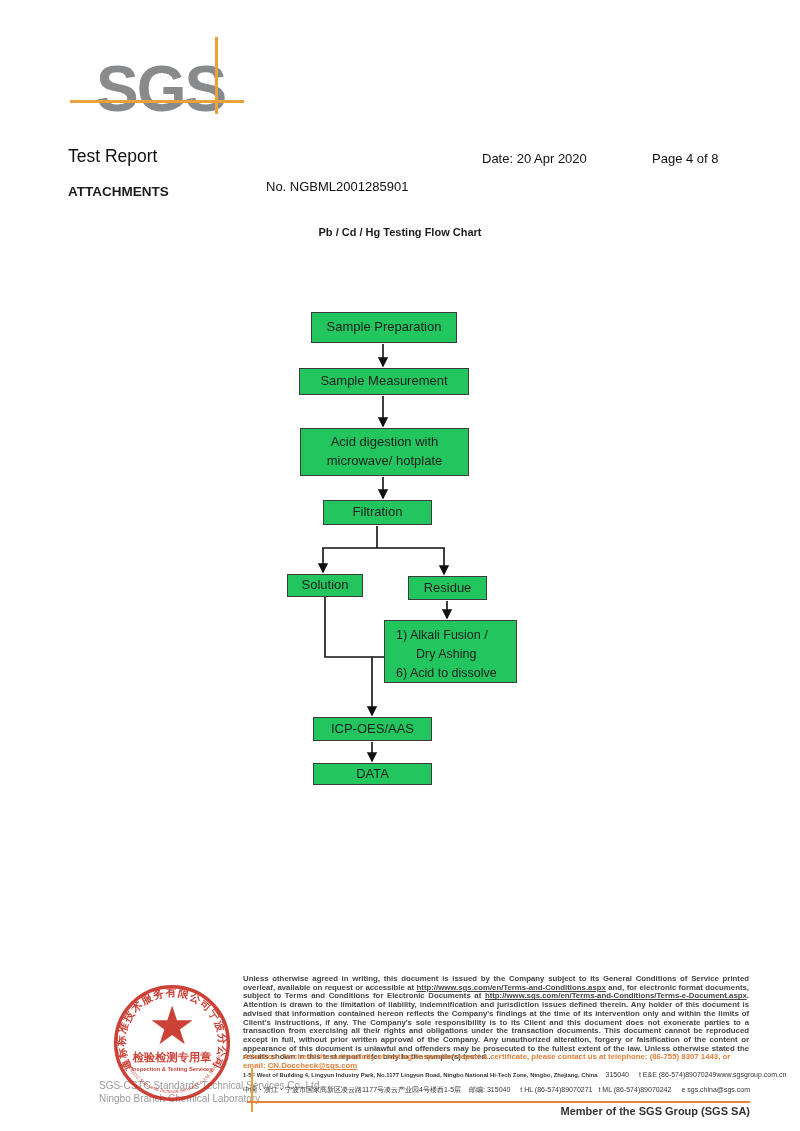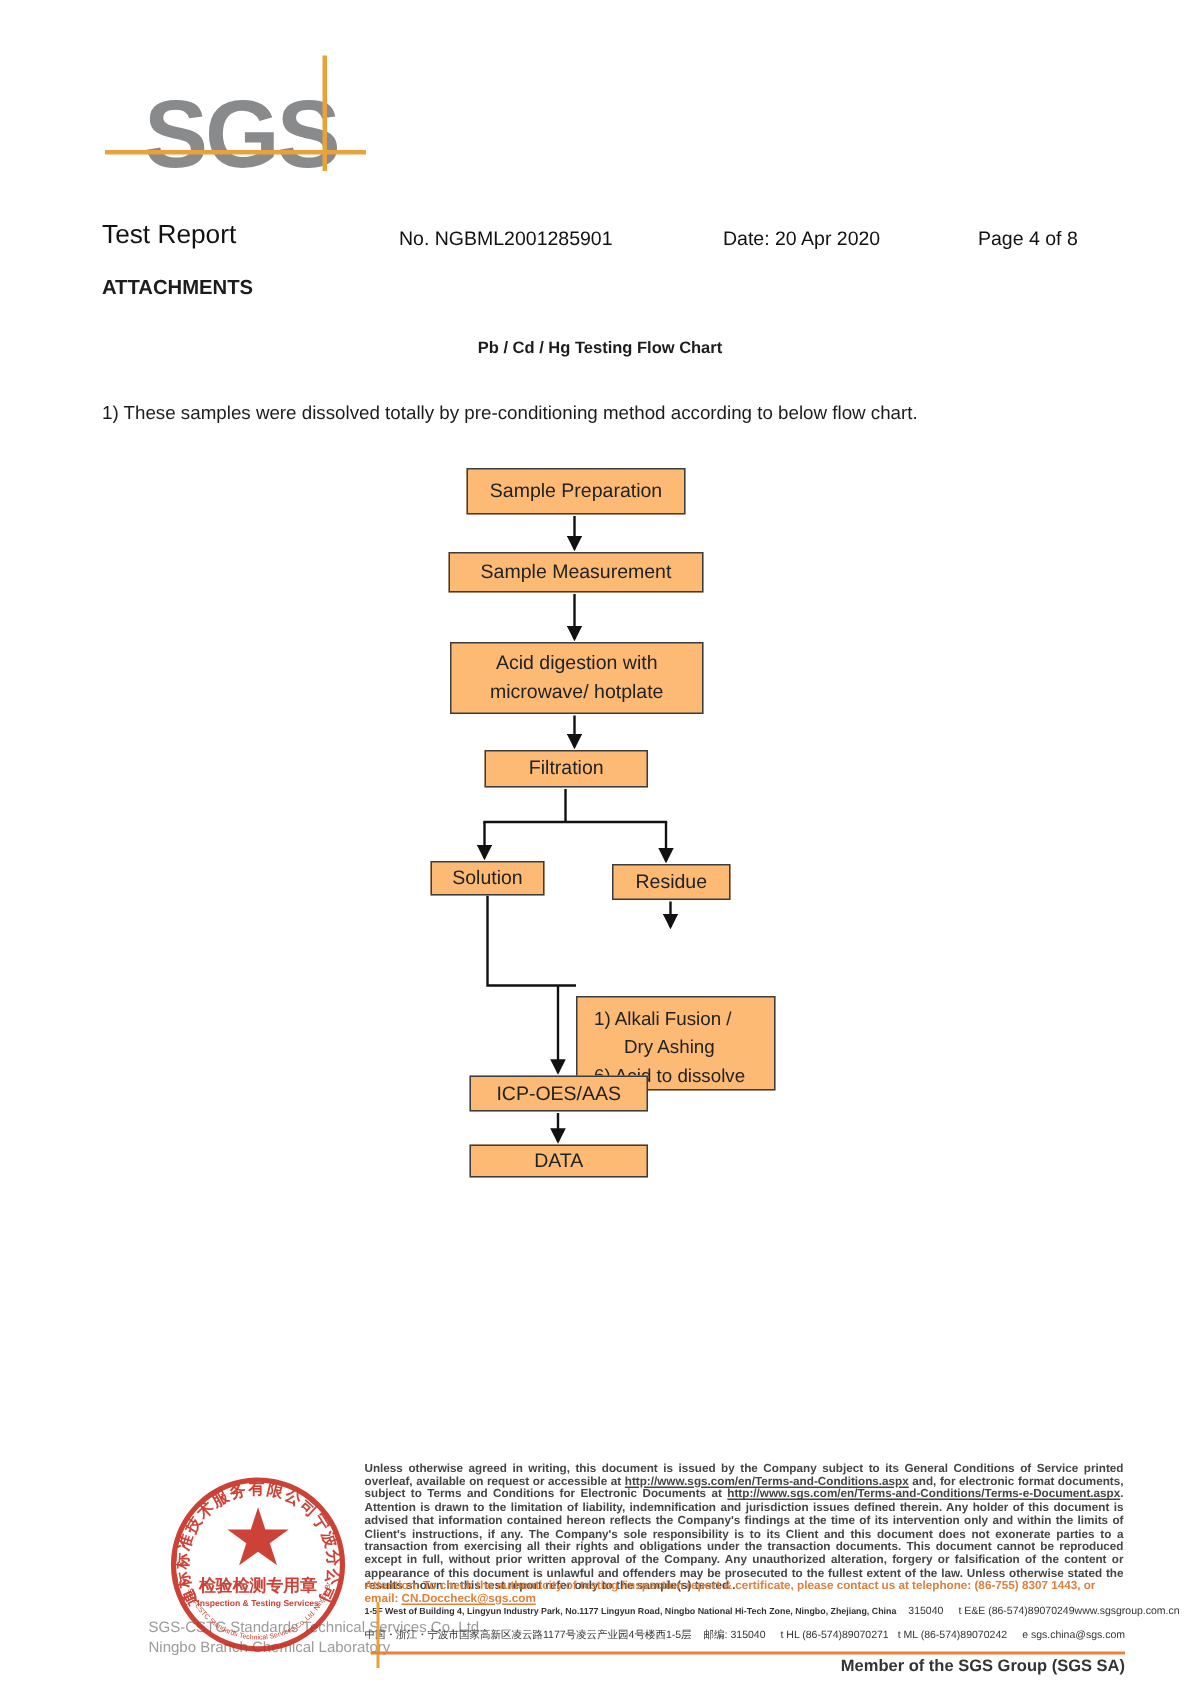--- a/index.html
+++ b/index.html
@@ -12,44 +12,44 @@
 
   
   .logo-text { left:96px; top:36px; font-size:64px; font-weight:700; letter-spacing:-2px;
     color:#898a8c; line-height:1;margin-top:21px; }
   .logo-hline { left:70px; top:100px; width:174px; height:3px; background:#e9a13b; }
   .logo-vline { left:215px; top:37px; width:3px; height:77px; background:#e9a13b; }
 
   
   .report-title { left:68px; top:146px; font-size:17.5px; color:#111; }
   .hdr { top:151px; font-size:13px; color:#111; }
-  .report-no { left:266px; }
+  .report-no { left:266px;margin-top:28px; }
   .report-date { left:482px; }
   .report-page { left:652px;text-align:center; }
   .attachments { left:68px; top:184px; font-size:13.5px; font-weight:700; }
 
   .chart-title { left:0; top:226px; width:800px; text-align:center; font-size:11px; font-weight:700; }
   .intro { left:68px; top:268px; font-size:12.5px; }
 
   
   .fc-svg { left:0; top:0; width:800px; height:1131px; pointer-events:none; }
   .node {
-    position:absolute; border:1.6px solid #3c3c3c; background:#fdba74;
+    position:absolute; border:1.6px solid #3c3c3c; background:#22c55e;
     display:flex; align-items:center; justify-content:center;
     font-size:13px; color:#222; text-align:center; line-height:1.45;
   }
   .n-prep  { left:311px; top:312px; width:146px; height:31px; }
   .n-meas  { left:299px; top:368px; width:170px; height:27px; }
   .n-acid  { left:300px; top:428px; width:169px; height:48px; flex-direction:column; }
   .n-filt  { left:323px; top:500px; width:109px; height:25px; }
   .n-sol   { left:287px; top:574px; width:76px;  height:23px; }
   .n-res   { left:408px; top:576px; width:79px;  height:24px; }
   .n-alk   { left:384px; top:620px; width:133px; height:63px; align-items:flex-start;
              justify-content:flex-start; flex-direction:column; text-align:left;
-             font-size:12.5px; line-height:1.5; padding:5px 0 0 11px;margin-top:44px; }
+             font-size:12.5px; line-height:1.5; padding:5px 0 0 11px; }
   .n-alk .indent { padding-left:20px; }
   .n-icp   { left:313px; top:717px; width:119px; height:24px; }
   .n-data  { left:313px; top:763px; width:119px; height:22px; }
 
   
   .stamp-svg { left:108px; top:979px; width:128px; height:128px; }
   .company-1 { left:99px; top:1080px; font-size:10px; color:#9b9b9b; }
   .company-2 { left:99px; top:1093px; font-size:10px; color:#9b9b9b; }
 
   .legal { left:243px; top:975px; width:506px; font-size:7.8px; line-height:8.7px;
@@ -79,21 +79,20 @@
   <div class="abs logo-hline"></div>
   <div class="abs logo-vline"></div>
 
   <div class="abs report-title">Test Report</div>
   <div class="abs hdr report-no">No. NGBML2001285901</div>
   <div class="abs hdr report-date">Date: 20 Apr 2020</div>
   <div class="abs hdr report-page">Page 4 of 8</div>
   <div class="abs attachments">ATTACHMENTS</div>
 
   <div class="abs chart-title">Pb / Cd / Hg Testing Flow Chart</div>
-  <div class="abs intro">1) These samples were dissolved totally by pre-conditioning method according to below flow chart.</div>
 
   <svg class="abs fc-svg" viewBox="0 0 800 1131">
     <defs>
       <marker id="ah" viewBox="0 0 10 10" refX="8.5" refY="5" markerWidth="6.5" markerHeight="6.5" orient="auto-start-reverse" markerUnits="strokeWidth">
         <path d="M0,0 L10,5 L0,10 z" fill="#111"></path>
       </marker>
     </defs>
     <g stroke="#111" stroke-width="1.6" fill="none">
       <path d="M383,344 L383,366" marker-end="url(#ah)"></path>
       <path d="M383,396 L383,426" marker-end="url(#ah)"></path>

